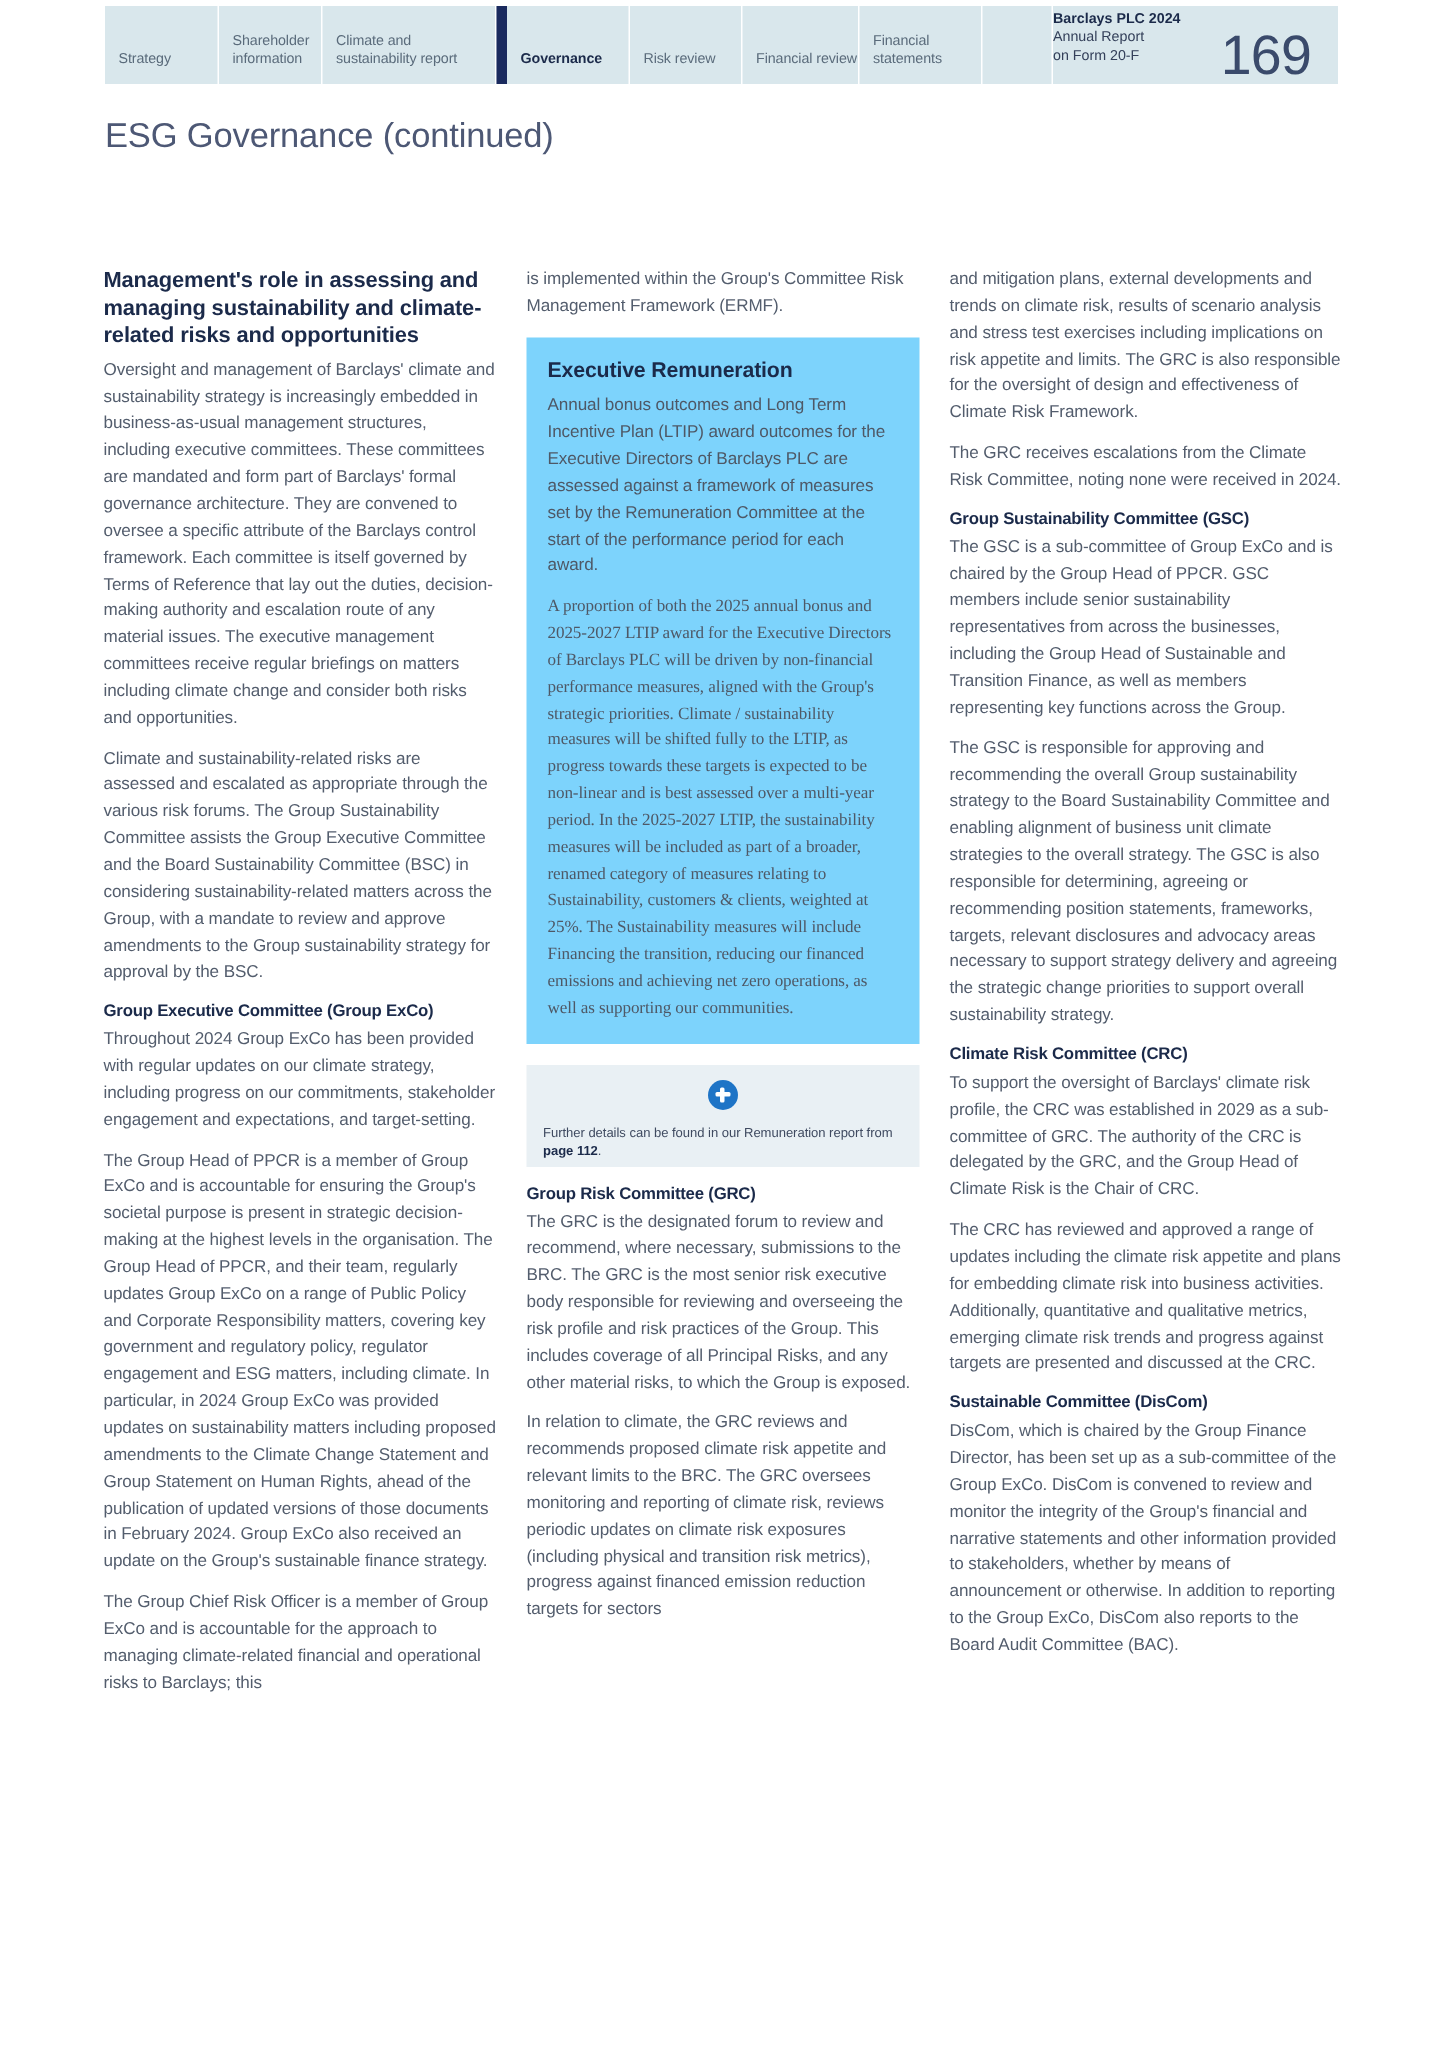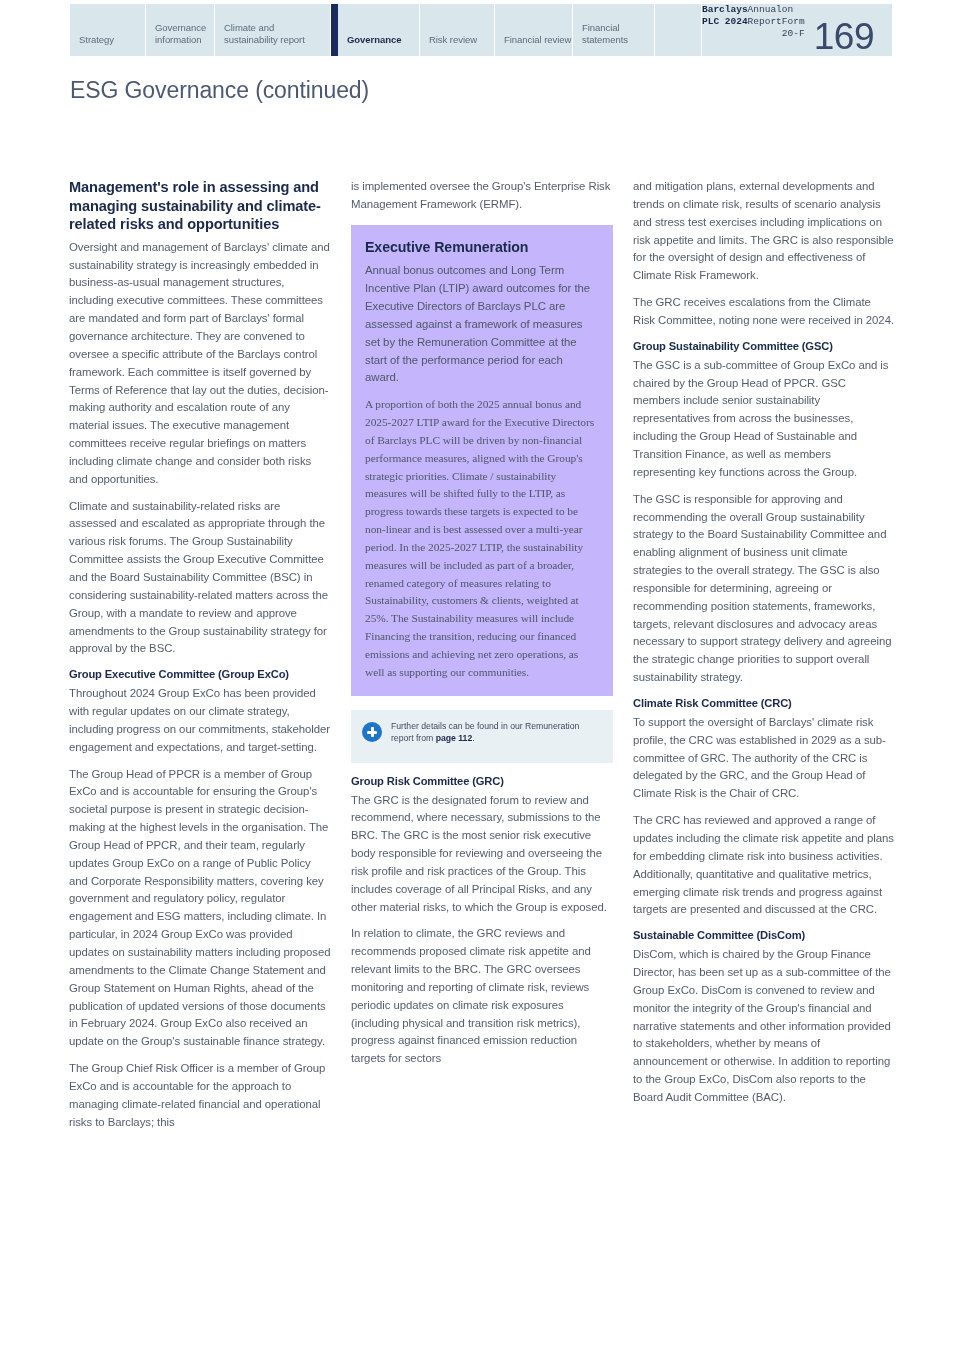--- a/index.html
+++ b/index.html
@@ -45,29 +45,28 @@
   .nav-tab.active {
     color: #1b2a4a;
     font-weight: bold;
     border-left: 7px solid #1a2a5e;
     padding-left: 9px;
   }
   .nav-tab-label { display: block; }
   .nav-spacer { flex: 1 1 auto; border-right: 1px solid #ffffff; }
   .nav-brand {
     display: flex;
-    flex-direction: row;
+    flex-direction: column;
     justify-content: center;
     align-items: flex-start;
     padding: 0 0 9px 0;
     width: 110px;
     font-size: 9.5px;
     line-height: 12.2px;
     color: #34405a;
-    font-family: Liberation Mono, monospace;
   }
   .nav-brand .brand-line1 { font-weight: bold; color: #1b2a4a; }
   .nav-pagenum {
     display: flex;
     align-items: flex-end;
     justify-content: flex-end;
     padding: 0 18px 4px 4px;
     font-size: 37px;
     line-height: 30px;
     color: #3a4a6b;
@@ -124,44 +123,45 @@
     font-size: 11.4px;
     line-height: 17.85px;
     margin: 0 0 9px 0;
     color: #535d6d;
     letter-spacing: -0.06px;
   }
   p.body-text:last-child { margin-bottom: 0; }
 
   
   .highlight-box {
-    background: #c4b5fd;
+    background: #7dd3fc;
     padding: 13px 14px 14px 14px;
     margin: 11px 0 0 0;
     width: 262px;
   }
   .highlight-box h2.sec-head {
     font-size: 14.2px;
     margin-bottom: 6px;
   }
   .highlight-box p.body-text {
     color: #4e5866;
     margin-bottom: 9px;
   }
   .highlight-box p.body-text:last-child { margin-bottom: 0; font-family: Liberation Serif, serif; }
 
   
   .ref-callout {
     background: #e9f0f4;
     display: flex;
     align-items: center;
     gap: 9px;
-    padding: 10px 12px 18px 11px;
+    padding: 10px 12px 4px 11px;
     margin: 14px 0 11px 0;
     width: 262px;
+    flex-direction: column;
   }
   .ref-icon {
     flex: 0 0 20px;
     width: 20px;
     height: 20px;
     border-radius: 50%;
     background: #1e74c6;
     position: relative;
   }
   .ref-icon::before, .ref-icon::after {
@@ -187,21 +187,21 @@
   .ref-text b { color: #1b2a4a; font-weight: bold; }
 </style>
 </head>
 <body>
 
 <div class="header-nav">
   <div class="nav-tab" style="width:76px">
     <span class="nav-tab-label">Strategy</span>
   </div>
   <div class="nav-tab" style="width:69px">
-    <span class="nav-tab-label">Governance information</span>
+    <span class="nav-tab-label">Shareholder information</span>
   </div>
   <div class="nav-tab" style="width:116px">
     <span class="nav-tab-label">Climate and sustainability report</span>
   </div>
   <div class="nav-tab active" style="width:89px">
     <span class="nav-tab-label">Governance</span>
   </div>
   <div class="nav-tab" style="width:75px">
     <span class="nav-tab-label">Risk review</span>
   </div>
@@ -228,21 +228,21 @@
     <h2 class="sec-head">Management's role in assessing and managing sustainability and climate-related risks and opportunities</h2>
     <p class="body-text">Oversight and management of Barclays' climate and sustainability strategy is increasingly embedded in business-as-usual management structures, including executive committees. These committees are mandated and form part of Barclays' formal governance architecture. They are convened to oversee a specific attribute of the Barclays control framework. Each committee is itself governed by Terms of Reference that lay out the duties, decision-making authority and escalation route of any material issues. The executive management committees receive regular briefings on matters including climate change and consider both risks and opportunities.</p>
     <p class="body-text">Climate and sustainability-related risks are assessed and escalated as appropriate through the various risk forums. The Group Sustainability Committee assists the Group Executive Committee and the Board Sustainability Committee (BSC) in considering sustainability-related matters across the Group, with a mandate to review and approve amendments to the Group sustainability strategy for approval by the BSC.</p>
     <h3 class="sub-head">Group Executive Committee (Group ExCo)</h3>
     <p class="body-text">Throughout 2024 Group ExCo has been provided with regular updates on our climate strategy, including progress on our commitments, stakeholder engagement and expectations, and target-setting.</p>
     <p class="body-text">The Group Head of PPCR is a member of Group ExCo and is accountable for ensuring the Group's societal purpose is present in strategic decision-making at the highest levels in the organisation. The Group Head of PPCR, and their team, regularly updates Group ExCo on a range of Public Policy and Corporate Responsibility matters, covering key government and regulatory policy, regulator engagement and ESG matters, including climate. In particular, in 2024 Group ExCo was provided updates on sustainability matters including proposed amendments to the Climate Change Statement and Group Statement on Human Rights, ahead of the publication of updated versions of those documents in February 2024. Group ExCo also received an update on the Group's sustainable finance strategy.</p>
     <p class="body-text">The Group Chief Risk Officer is a member of Group ExCo and is accountable for the approach to managing climate-related financial and operational risks to Barclays; this</p>
   </div>
 
   <div class="col col-2">
-    <p class="body-text">is implemented oversee the Group's Enterprise Risk Management Framework (ERMF).</p>
+    <p class="body-text">is implemented within the Group's Committee Risk Management Framework (ERMF).</p>
 
     <div class="highlight-box">
       <h2 class="sec-head">Executive Remuneration</h2>
       <p class="body-text">Annual bonus outcomes and Long Term Incentive Plan (LTIP) award outcomes for the Executive Directors of Barclays PLC are assessed against a framework of measures set by the Remuneration Committee at the start of the performance period for each award.</p>
       <p class="body-text">A proportion of both the 2025 annual bonus and 2025-2027 LTIP award for the Executive Directors of Barclays PLC will be driven by non-financial performance measures, aligned with the Group's strategic priorities. Climate / sustainability measures will be shifted fully to the LTIP, as progress towards these targets is expected to be non-linear and is best assessed over a multi-year period. In the 2025-2027 LTIP, the sustainability measures will be included as part of a broader, renamed category of measures relating to Sustainability, customers &amp; clients, weighted at 25%. The Sustainability measures will include Financing the transition, reducing our financed emissions and achieving net zero operations, as well as supporting our communities.</p>
     </div>
 
     <div class="ref-callout">
       <span class="ref-icon"></span>
       <span class="ref-text"><span>Further details can be found in our Remuneration report from </span><b>page 112</b><span>.</span></span>

